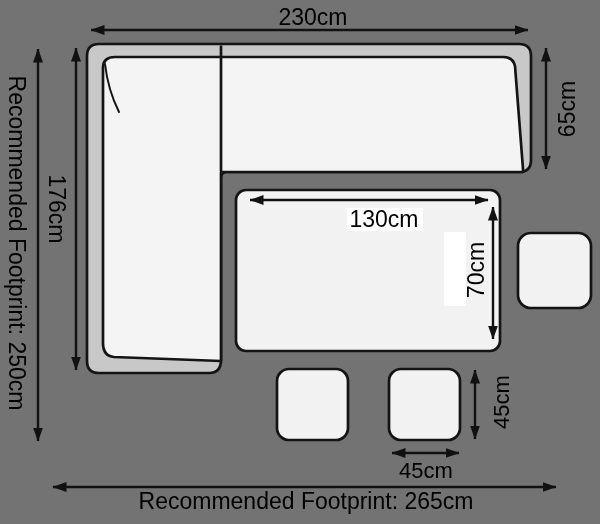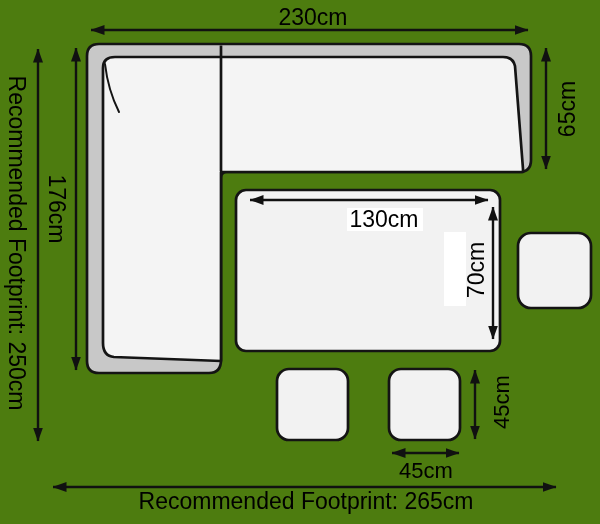--- a/index.html
+++ b/index.html
@@ -1,16 +1,16 @@
 <!DOCTYPE html>
 <html><head>
 <meta charset="utf-8">
 <style>
   html,body{margin:0;padding:0;background:#ffffff;}
-  .canvas{position:relative;width:600px;height:524px;background:#4d7c0f;overflow:hidden;}
+  .canvas{position:relative;width:600px;height:524px;background:#737373;overflow:hidden;}
   svg{display:block;}
   .shape{stroke:#141414;stroke-width:2.7;stroke-linejoin:round;}
   .seam{stroke:#141414;stroke-width:2.7;fill:none;stroke-linecap:butt;}
   .piping{stroke:#141414;stroke-width:2;fill:none;stroke-linecap:round;}
   .dimline{stroke:#111111;stroke-width:2.4;fill:none;}
   .ah{fill:#111111;stroke:none;}
   text{font-family:"Liberation Sans","DejaVu Sans",sans-serif;fill:#000000;}
   .dim{font-size:23px;}
   .dim-sm{font-size:22px;}
   .fp{font-size:23px;}

